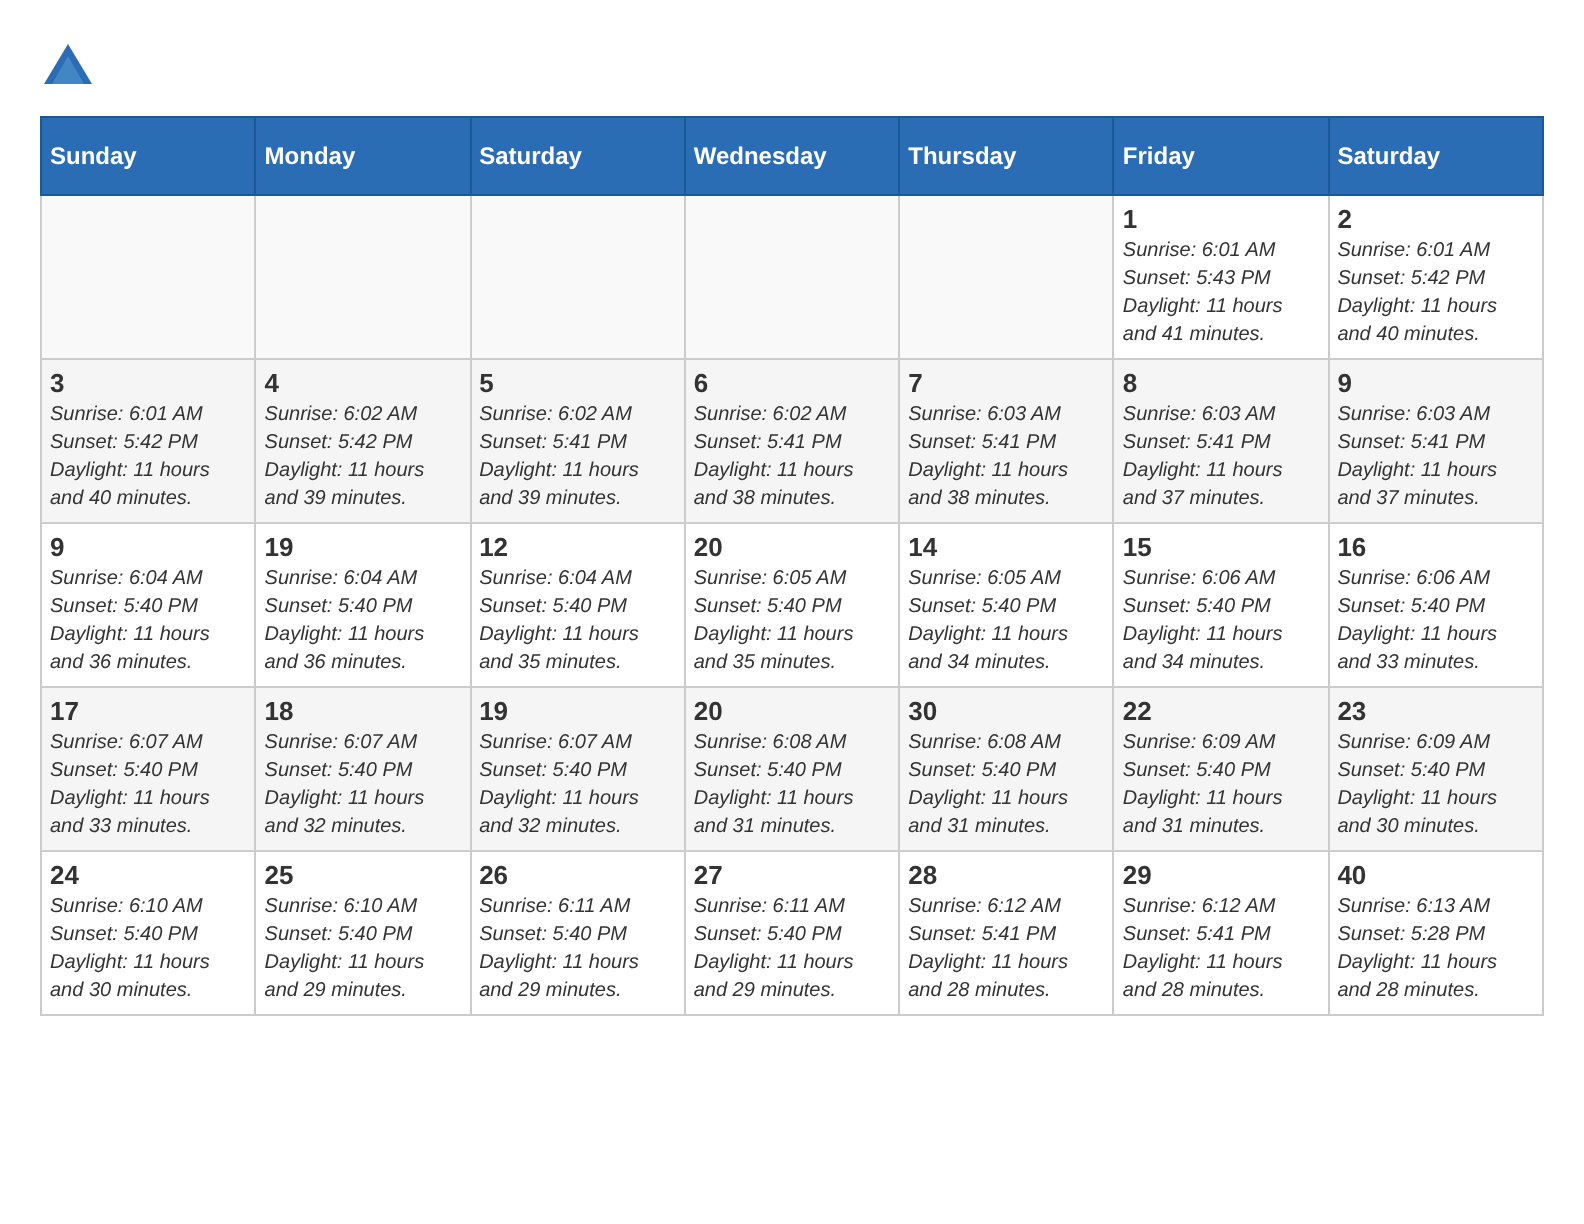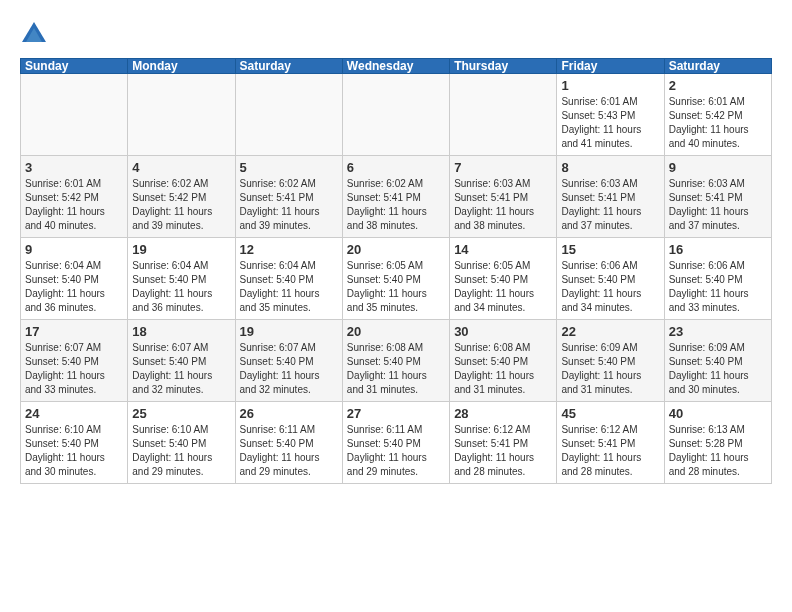--- a/index.html
+++ b/index.html
@@ -55,21 +55,21 @@
     table {
       width: 100%;
       border-collapse: collapse;
       table-layout: fixed;
     }
     thead th {
       background-color: #2a6db5;
       color: #fff;
       font-size: 12px;
       font-weight: bold;
-      padding: 0 4px;
+      padding: 12px 4px;
       text-align: left;
       border: 1px solid #1a5a9a;
     }
     tbody td {
       border: 1px solid #ccc;
       vertical-align: top;
       padding: 4px;
       font-size: 10px;
       color: #333;
       height: 80px;
@@ -82,20 +82,21 @@
       font-size: 13px;
       font-weight: bold;
       color: #333;
       display: block;
       margin-bottom: 2px;
     }
     .day-info {
       font-size: 10px;
       color: #333;
       line-height: 1.4;
+      font-style: italic;
     }
     .empty-cell {
       background: #f9f9f9;
     }
   </style>
 </head>
 <body>
 
 <div class="header-area">
   <div class="logo">
@@ -331,21 +332,21 @@
 and 29 minutes.</div>
         </td>
         <td>
           <span class="day-number">28</span>
           <div class="day-info" style="white-space: pre-line;">Sunrise: 6:12 AM
 Sunset: 5:41 PM
 Daylight: 11 hours
 and 28 minutes.</div>
         </td>
         <td>
-          <span class="day-number">45</span>
+          <span class="day-number">29</span>
           <div class="day-info" style="white-space: pre-line;">Sunrise: 6:12 AM
 Sunset: 5:41 PM
 Daylight: 11 hours
 and 28 minutes.</div>
         </td>
         <td>
           <span class="day-number">40</span>
           <div class="day-info" style="white-space: pre-line;">Sunrise: 6:13 AM
 Sunset: 5:28 PM
 Daylight: 11 hours

